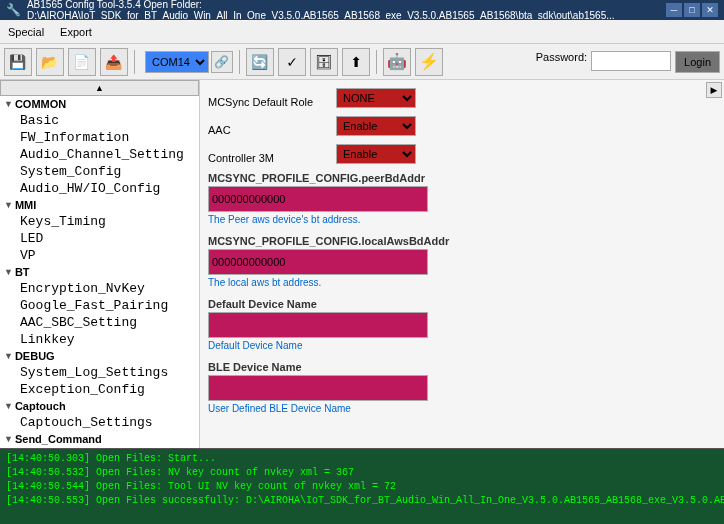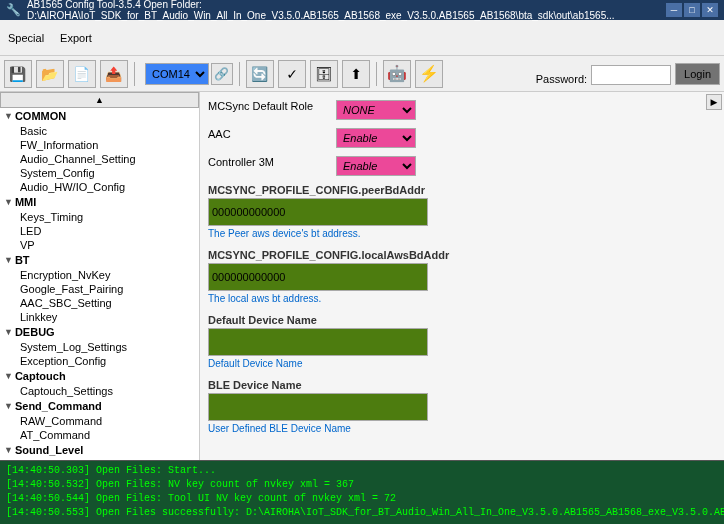--- a/index.html
+++ b/index.html
@@ -27,21 +27,21 @@
       cursor: pointer;
       display: flex; align-items: center; justify-content: center;
     }
 
     .menu-bar {
       background: #f0f0f0;
       border-bottom: 1px solid #ccc;
       padding: 2px 4px;
       display: flex;
       gap: 8px;
-      height: 36px;
+      height: 24px;
       align-items: center;
     }
     .menu-item {
       font-size: 11px;
       cursor: pointer;
       padding: 1px 4px;
     }
 
     .toolbar {
       background: #f0f0f0;
@@ -64,21 +64,21 @@
     .toolbar-separator { width: 1px; height: 24px; background: #aaa; margin: 0 2px; }
     .toolbar-com-section { display: flex; align-items: center; gap: 2px; margin-left: 4px; }
     .toolbar-select {
       height: 22px;
       font-size: 11px;
       border: 1px solid #aaa;
       background: #3b82f6;
       padding: 0 2px;
       min-width: 60px;
     }
-    .password-section { display: flex; align-items: flex-end; gap: 4px; margin-left: auto; }
+    .password-section { display: flex; align-items: flex-start; gap: 4px; margin-left: auto; }
     .password-label { font-size: 11px; }
     .password-input {
       height: 20px;
       font-size: 11px;
       border: 1px solid #aaa;
       width: 80px;
       padding: 0 3px;
     }
     .login-btn {
       height: 22px;
@@ -101,21 +101,22 @@
       overflow-y: auto;
       flex-shrink: 0;
       height: 100%;
     }
     .sidebar-item {
       padding: 1px 12px;
       cursor: pointer;
       white-space: nowrap;
       overflow: hidden;
       text-overflow: ellipsis;
-      font-size: 11px;
+      font-size: 13px;
+      font-family: Liberation Mono, monospace;
     }
     .sidebar-category {
       font-weight: bold;
       padding: 2px 4px;
       display: flex;
       align-items: center;
       gap: 2px;
       cursor: pointer;
     }
     .sidebar-child { padding-left: 20px; }
@@ -145,54 +146,53 @@
       border: 1px solid #aaa;
       width: 16px;
       height: 16px;
       cursor: pointer;
       display: flex; align-items: center; justify-content: center;
       font-size: 9px;
     }
 
     .form-row {
       display: flex;
-      align-items: flex-start;
+      align-items: flex-end;
       margin-bottom: 8px;
       gap: 8px;
     }
     .form-label {
       font-size: 11px;
       min-width: 120px;
     }
     .form-select {
       height: 20px;
       font-size: 11px;
       border: 1px solid #aaa;
-      background: #ec4899;
+      background: #b91c1c;
       min-width: 80px;
       padding: 0 2px;
-      font-style: italic;
     }
     .form-section {
       margin-bottom: 10px;
     }
     .form-section-label {
       font-size: 11px;
       font-weight: bold;
       margin-bottom: 2px;
       color: #333;
     }
     .form-input {
       display: block;
       width: 220px;
-      height: 28px;
-      font-size: 11px;
-      border: 1px solid #aaa;
-      background: #4d7c0f;
-      padding: 0 3px;
+      height: 18px;
+      font-size: 11px;
+      border: 1px solid #aaa;
+      background: #be185d;
+      padding: 12px 3px;
       margin-bottom: 2px;
     }
     .form-hint {
       font-size: 10px;
       color: #0066cc;
       margin-bottom: 6px;
     }
 
     .log-area {
       background: #14532d;

